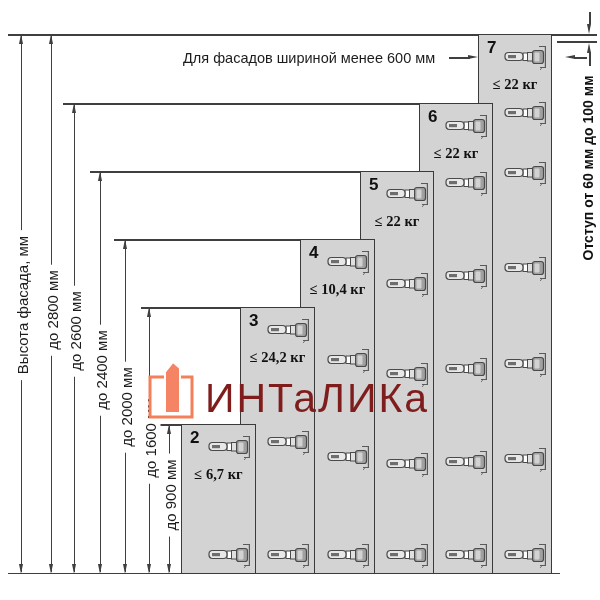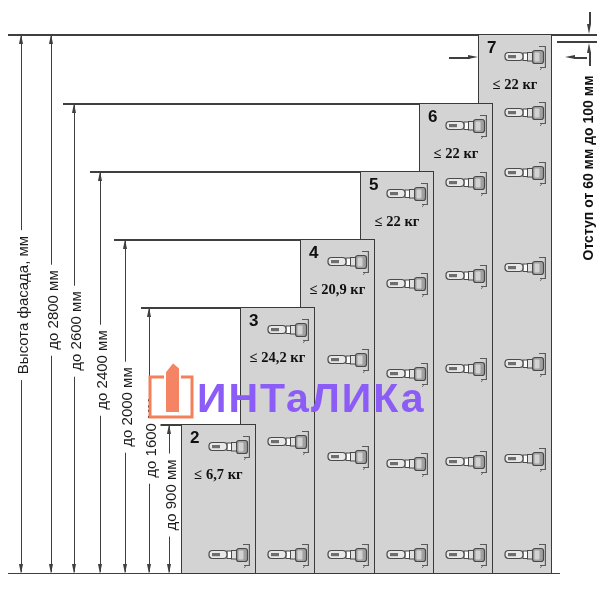--- a/index.html
+++ b/index.html
@@ -22,27 +22,28 @@
   .panel { position:absolute; background:#d3d3d3; border:1.5px solid #3a3a3a; }
   .panel .num { position:absolute; left:8px; top:4px; font-size:17px; font-weight:bold; color:#101010; line-height:1; }
   .panel .weight { position:absolute; left:0; right:0; top:41px; text-align:center; font-size:14.5px; font-weight:bold; color:#101010; white-space:nowrap;font-family:Liberation Serif, serif; }
   .hinge { position:absolute; right:3px; width:44px; height:26px; }
   .top-note { position:absolute; left:183px; top:58px; transform:translateY(-50%); font-size:14.5px; color:#1c1c1c; white-space:nowrap; z-index:8; }
   .right-note {
     position:absolute; left:588px; top:168px; transform:translate(-50%,-50%) rotate(-90deg);
     font-size:14px; font-weight:bold; color:#101010; white-space:nowrap; z-index:8;
   }
   .watermark { position:absolute; left:146px; top:361px; display:flex; align-items:flex-start; z-index:30; pointer-events:none; }
-  .wm-text { font-size:41px; font-weight:bold; color:#8b5cf6; letter-spacing:2px; margin-left:3px; margin-top:17px; line-height:1; }
+  .wm-text { font-size:41px; font-weight:normal; color:#7f1d1d; letter-spacing:2px; margin-left:11px; margin-top:17px; line-height:1; }
 </style>
 </head>
 <body>
 
 <div class="canvas">
 
+  <div class="top-note">Для фасадов шириной менее 600 мм</div>
   <div class="hline" style="left:449px;top:57.4px;width:21px;"></div>
   <div class="arr right" style="left:468px;top:55.4px;"></div>
 
   <div class="vline" style="left:589.4px;top:12px;height:12px;"></div>
   <div class="arr down" style="left:587.2px;top:24px;"></div>
   <div class="hline" style="left:557px;top:41.4px;width:40px;"></div>
   <div class="arr up" style="left:587.2px;top:42.7px;"></div>
   <div class="vline" style="left:589.4px;top:52px;height:14px;"></div>
   <div class="hline" style="left:574px;top:57.4px;width:13px;"></div>
   <div class="arr left" style="left:565px;top:55.4px;"></div>
@@ -145,21 +146,21 @@
             <rect x="28.5" y="6.5" width="11" height="13" rx="2.5" fill="#a0a0a0" stroke="#4a4a4a" stroke-width="1.2"></rect>
             <rect x="30.5" y="8.5" width="5" height="9" rx="1" fill="#d2d2d2"></rect>
             <rect x="23.5" y="8.5" width="5" height="8.5" fill="#e0e0e0" stroke="#4a4a4a" stroke-width="1"></rect>
             <rect x="19" y="9" width="4.5" height="7.5" fill="#ffffff" stroke="#4a4a4a" stroke-width="1"></rect>
             <rect x="1" y="8.5" width="18" height="8" rx="3.5" fill="#e8e8e8" stroke="#4a4a4a" stroke-width="1.2"></rect>
             <rect x="4" y="11" width="8" height="3.2" fill="#6e6e6e"></rect>
           </svg></div>
       </div>
       <div class="panel" style="left: 300px; top: 239px; width: 75px; height: 335px; z-index: 14;">
         <div class="num">4</div>
-        <div class="weight">≤ 20,9 кг</div>
+        <div class="weight">≤ 10,4 кг</div>
         <div class="hinge" style="top: 9px;"><svg width="44" height="26" viewBox="0 0 44 26">
             <path d="M35 2.5 H42 M41.4 2.5 V23.5 M36 23.5 H42" fill="none" stroke="#5a5a5a" stroke-width="1.2"></path>
             <path d="M38 23.5 L36.2 26" stroke="#5a5a5a" stroke-width="0.8" fill="none"></path>
             <rect x="28.5" y="6.5" width="11" height="13" rx="2.5" fill="#a0a0a0" stroke="#4a4a4a" stroke-width="1.2"></rect>
             <rect x="30.5" y="8.5" width="5" height="9" rx="1" fill="#d2d2d2"></rect>
             <rect x="23.5" y="8.5" width="5" height="8.5" fill="#e0e0e0" stroke="#4a4a4a" stroke-width="1"></rect>
             <rect x="19" y="9" width="4.5" height="7.5" fill="#ffffff" stroke="#4a4a4a" stroke-width="1"></rect>
             <rect x="1" y="8.5" width="18" height="8" rx="3.5" fill="#e8e8e8" stroke="#4a4a4a" stroke-width="1.2"></rect>
             <rect x="4" y="11" width="8" height="3.2" fill="#6e6e6e"></rect>
           </svg></div>

